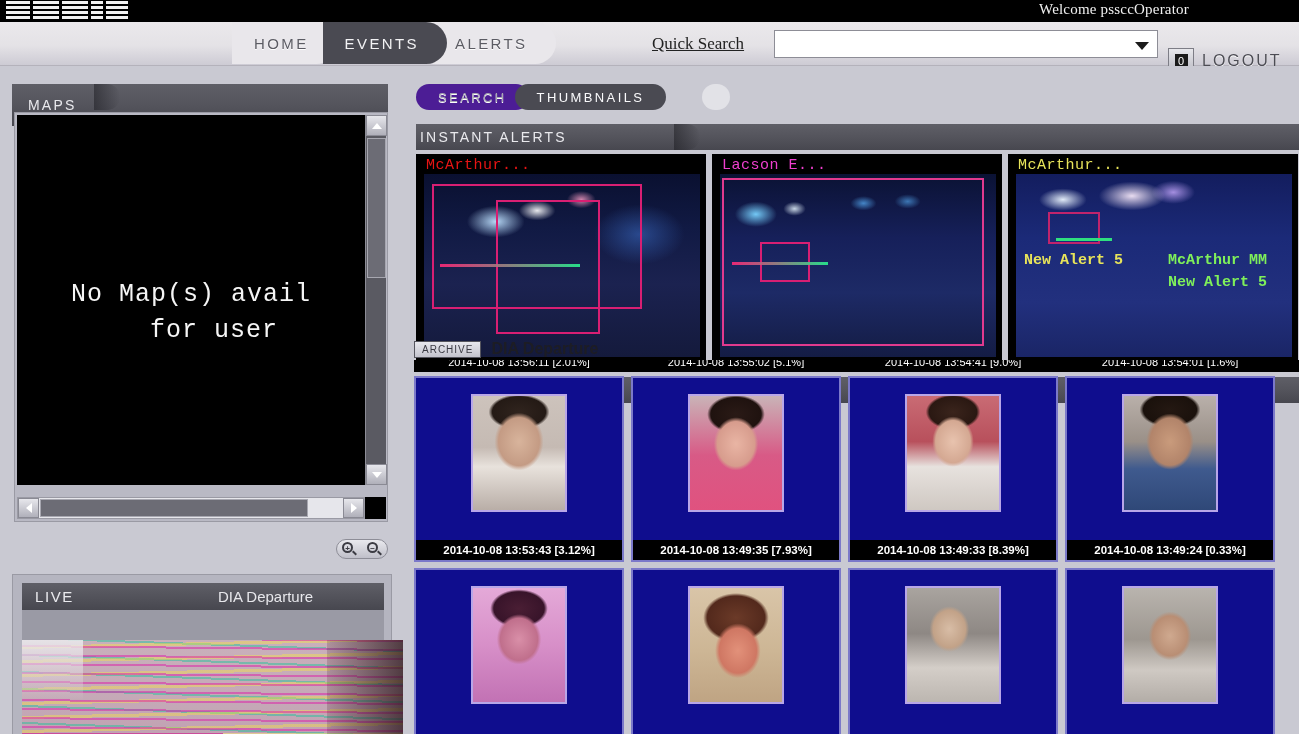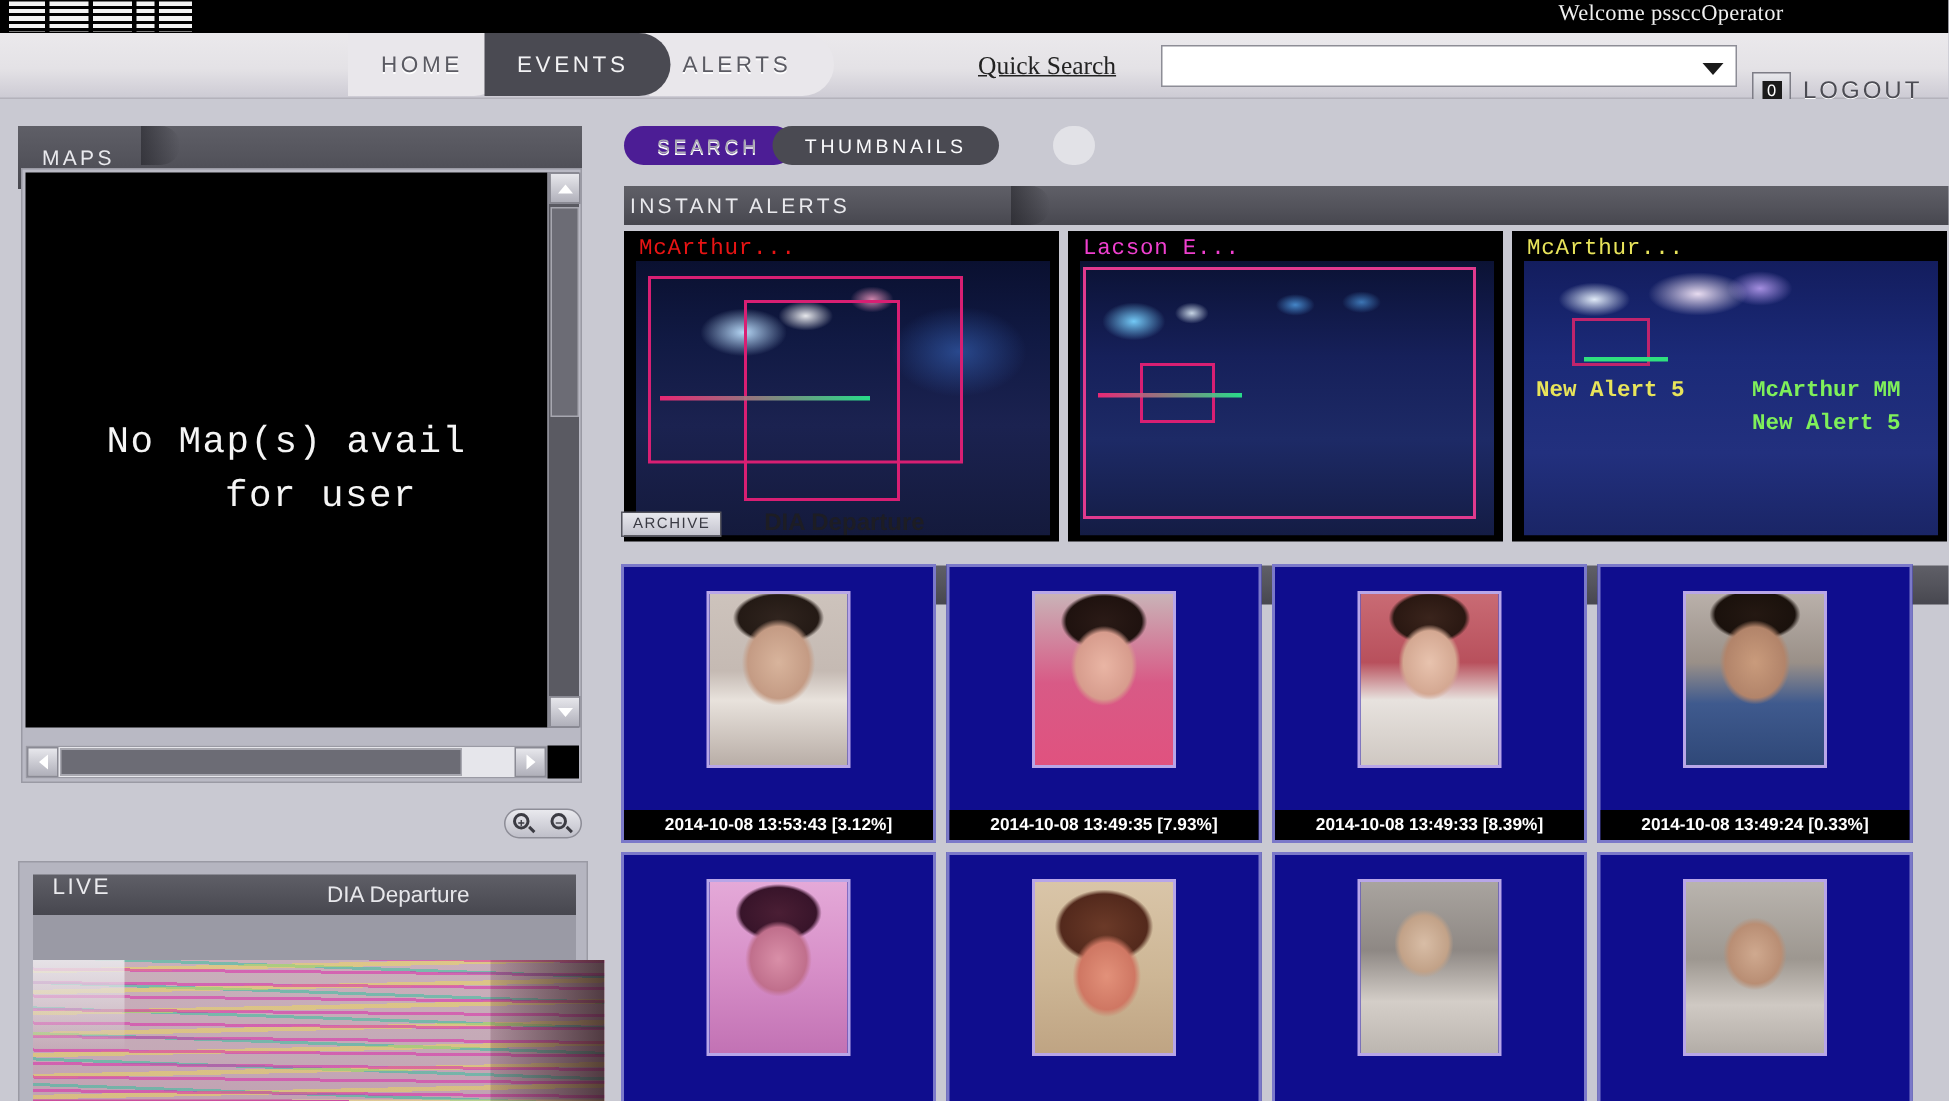--- a/index.html
+++ b/index.html
@@ -229,21 +229,21 @@
   }
 
   .live-panel {
     position: absolute; left: 12px; top: 508px; width: 380px; height: 226px;
     background: #b5b5c0;
     border: 1px solid #9a9aa4;
   }
   .live-header {
     position: absolute; left: 9px; top: 8px; width: 362px; height: 27px;
     background: linear-gradient(to bottom, #5f5f67, #47474f);
-    display: flex; 
+    display: flex; align-items: center;
   }
   .live-header .live-tag {
     color: #eaeaee; font-size: 15px; letter-spacing: 1.6px;
     padding-left: 13px;
   }
   .live-header .live-title {
     position: absolute; left: 196px; top: 5px;
     color: #e7e7eb; font-size: 15px;
   }
   .live-video {
@@ -381,21 +381,21 @@
   .ovl-text {
     position: absolute;
     font-family: "Liberation Mono", monospace;
     font-size: 15px; font-weight: bold;
     white-space: nowrap;
   }
 
   
   .archive-row {
     position: absolute; left: 414px; top: 340px;
-    display: flex; align-items: center; gap: 28px;
+    display: flex; align-items: center; gap: 10px;
   }
   .archive-btn {
     border: 1px solid #55555e;
     background: linear-gradient(to bottom, #e8e8ee, #c3c3cd);
     font-size: 10px; letter-spacing: 1px;
     color: #3a3a43; padding: 2px 7px;
   }
   .archive-title {
     font-size: 16px; font-weight: bold; color: #1d1d24;
   }
@@ -638,20 +638,34 @@
   <div class="section-header recent-events-header">RECENT EVENTS</div>
 </div>
 
 <div class="archive-row">
   <div class="archive-btn">ARCHIVE</div>
   <div class="archive-title">DIA Departure</div>
 </div>
 
 <div class="events-grid">
 
+  <div class="events-strip-clip">
+    <div class="clip-cell">
+        <div class="ct">2014-10-08 13:56:11 [2.01%]</div>
+      </div>
+    <div class="clip-cell">
+        <div class="ct">2014-10-08 13:55:02 [5.1%]</div>
+      </div>
+    <div class="clip-cell">
+        <div class="ct">2014-10-08 13:54:41 [9.0%]</div>
+      </div>
+    <div class="clip-cell">
+        <div class="ct">2014-10-08 13:54:01 [1.6%]</div>
+      </div>
+  </div>
 
   <div class="events-rowwrap r1">
     <div class="event-cell">
       <div class="face">
           <div class="face-inner f1"></div>
         </div>
       <div class="ts-bar">2014-10-08 13:53:43 [3.12%]</div>
     </div>
     <div class="event-cell">
       <div class="face">

